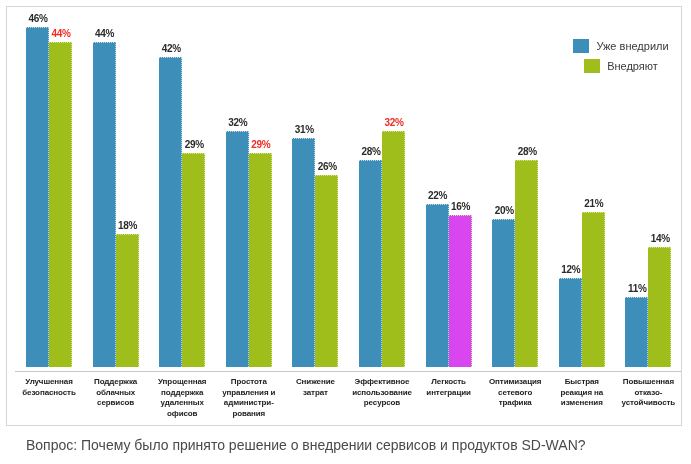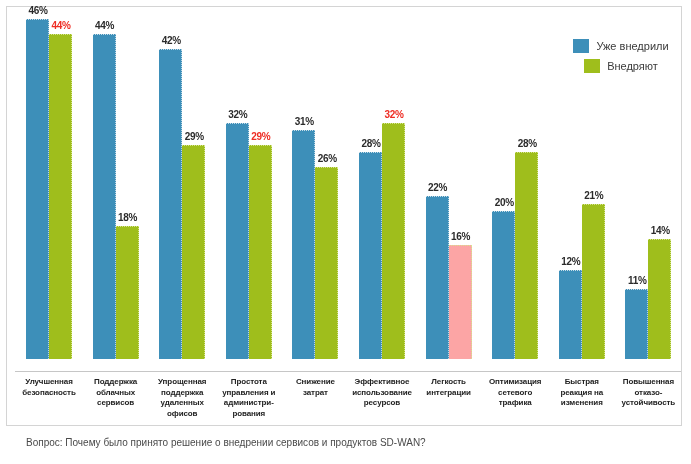--- a/index.html
+++ b/index.html
@@ -46,21 +46,21 @@
 
   .bar-group {
     position: absolute;
     bottom: 0;
     width: 46px;
     height: 100%;
   }
 
   .bar {
     position: absolute;
-    bottom: 12px;
+    bottom: 4px;
     width: 23px;
     box-sizing: border-box;
   }
   .bar.blue {
     left: 0;
     background: #3d8fb9;
     border-right: 1px dotted #bcd6e4;
     border-top: 1px dotted #c8dde8;
   }
   .bar.green {
@@ -145,21 +145,21 @@
     color: #3a3a3a;
     font-family: "Liberation Sans", sans-serif;
     white-space: nowrap;
   }
 
   
   #footnote {
     position: absolute;
     left: 26px;
     top: 437px;
-    font-size: 10px;
+    font-size: 14px;
     color: #4a4a4a;
     font-family: "Liberation Sans", sans-serif;
     white-space: nowrap;
   }
 </style>
 </head>
 <body>
 
 <div id="chart-root">
 
@@ -211,21 +211,21 @@
             <span class="bar-label">28%</span>
           </div>
           <div class="bar green" style="height: 236.408px; background: rgb(159, 190, 28);">
             <span class="bar-label highlight">32%</span>
           </div>
         </div>
         <div class="bar-group" style="left: 410.6px;">
           <div class="bar blue" style="height: 162.531px; background: rgb(61, 143, 185);">
             <span class="bar-label">22%</span>
           </div>
-          <div class="bar green" style="height: 114px; background: #fca5a5;">
+          <div class="bar green" style="height: 152px; background: #d946ef;">
             <span class="bar-label">16%</span>
           </div>
         </div>
         <div class="bar-group" style="left: 477.2px;">
           <div class="bar blue" style="height: 147.755px; background: rgb(61, 143, 185);">
             <span class="bar-label">20%</span>
           </div>
           <div class="bar green" style="height: 206.857px; background: rgb(159, 190, 28);">
             <span class="bar-label">28%</span>
           </div>

